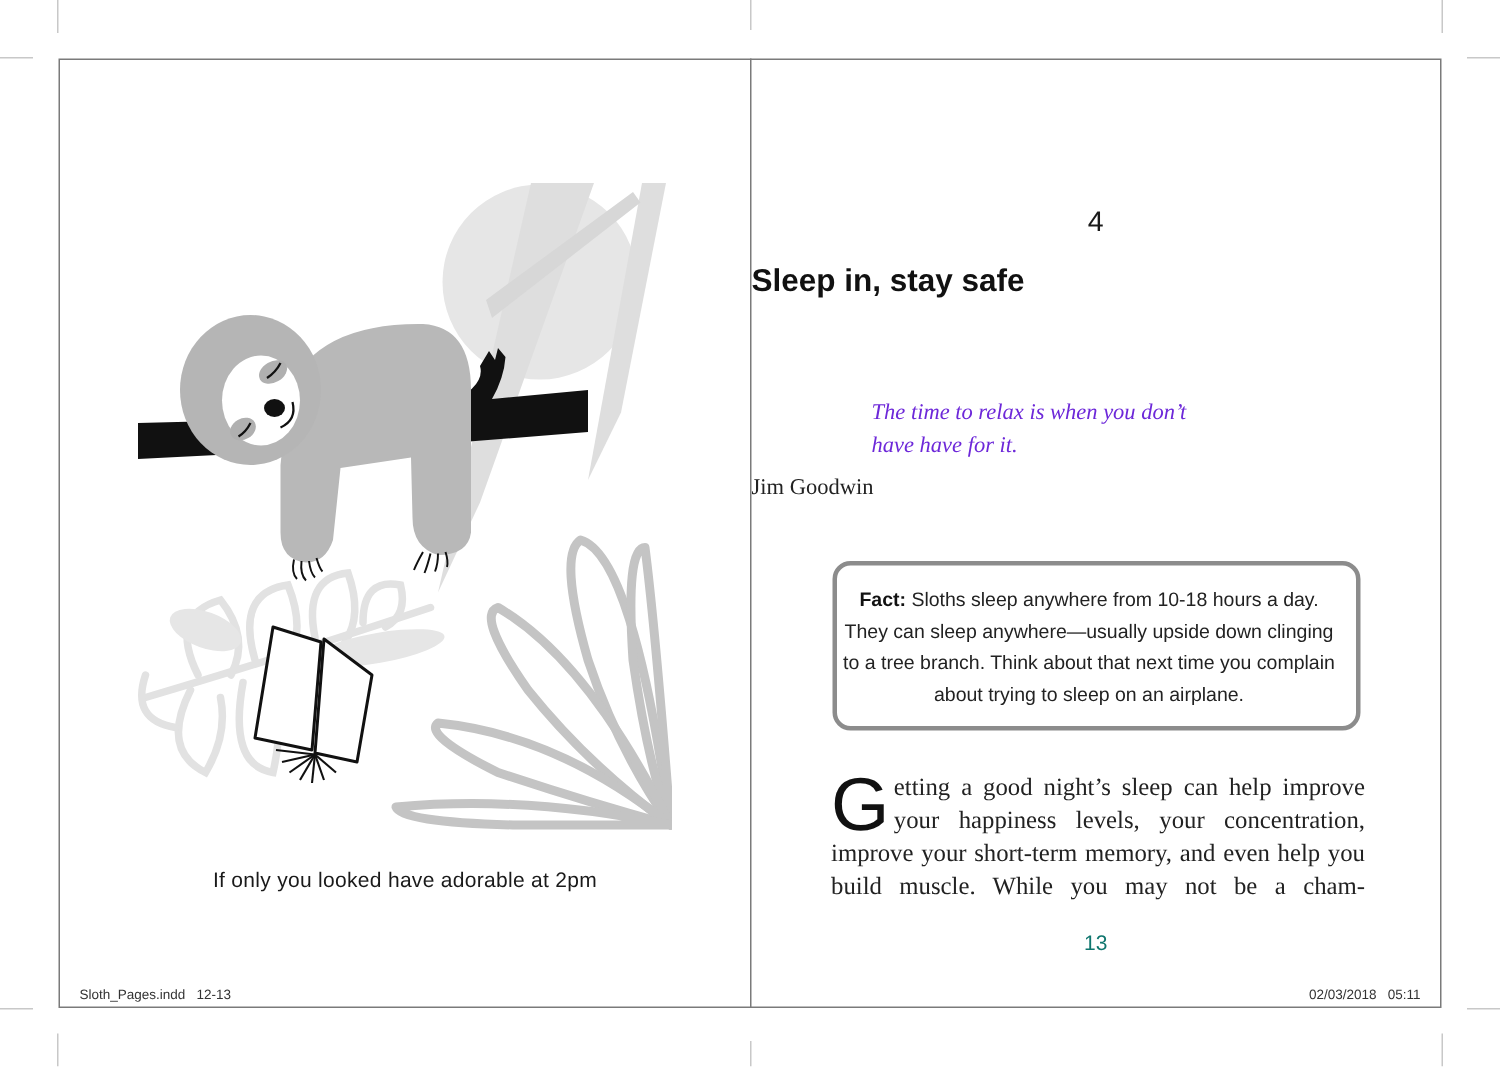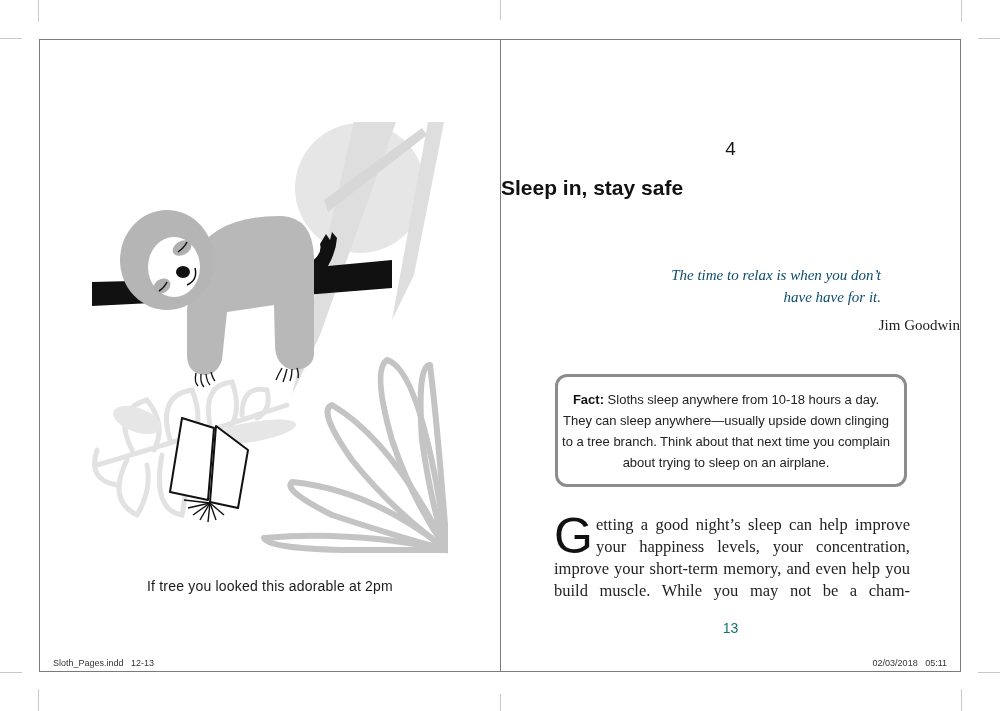--- a/index.html
+++ b/index.html
@@ -25,25 +25,25 @@
 
     .chapter-num {
       position: absolute; left: 0; width: 459px; top: 98px; text-align: center;
       font-size: 19px; color: #1a1a1a;
     }
     .chapter-title {
       position: absolute; left: 0; width: 459px; top: 136px; text-align: left;
       font-size: 21px; font-weight: bold; color: #111;
     }
     .epigraph {
-      position: absolute; left: 80px; width: 300px; top: 224px; text-align: right;
-      font-family: "Liberation Serif", serif; font-style: italic; font-size: 15px; line-height: 22px; color: #0c4a6e;
+      position: absolute; left: 80px; width: 300px; top: 224px; text-align: left;
+      font-family: "Liberation Serif", serif; font-style: italic; font-size: 15px; line-height: 22px; color: #6d28d9;
     }
     .epigraph-author {
-      position: absolute; left: 0; width: 459px; top: 277px; text-align: right;
+      position: absolute; left: 0; width: 459px; top: 277px; text-align: left;
       font-family: "Liberation Serif", serif; font-size: 15px; color: #222;
     }
     .fact-box {
       position: absolute; left: 54px; top: 334px; width: 352px; height: 113px;
       border: 3px solid #8c8c8c; border-radius: 12px; box-sizing: border-box;
       padding: 12px 10px 0 0; text-align: center; font-size: 13px; line-height: 21px; color: #222;
     }
     .fact-box b { font-weight: bold; color: #111; }
     .body-text {
       position: absolute; left: 53px; width: 356px; top: 474px;
@@ -151,21 +151,21 @@
           <path d="M118 383 L96 388"></path>
           <path d="M118 383 L101 395"></path>
           <path d="M118 383 L108 400"></path>
           <path d="M118 383 L116 402"></path>
           <path d="M118 383 L124 400"></path>
           <path d="M118 383 L132 395"></path>
         </g>
       </g>
     </svg>
   </div>
-  <div class="caption">If tree you looked this adorable at 2pm</div>
+  <div class="caption">If only you looked have adorable at 2pm</div>
 </div>
 
 <div class="page page-right">
   <div class="chapter-num">4</div>
   <div class="chapter-title">Sleep in, stay safe</div>
   <div class="epigraph">
     <div>The time to relax is when you don’t</div>
     <div>have have for it.</div>
   </div>
   <div class="epigraph-author">Jim Goodwin</div>

